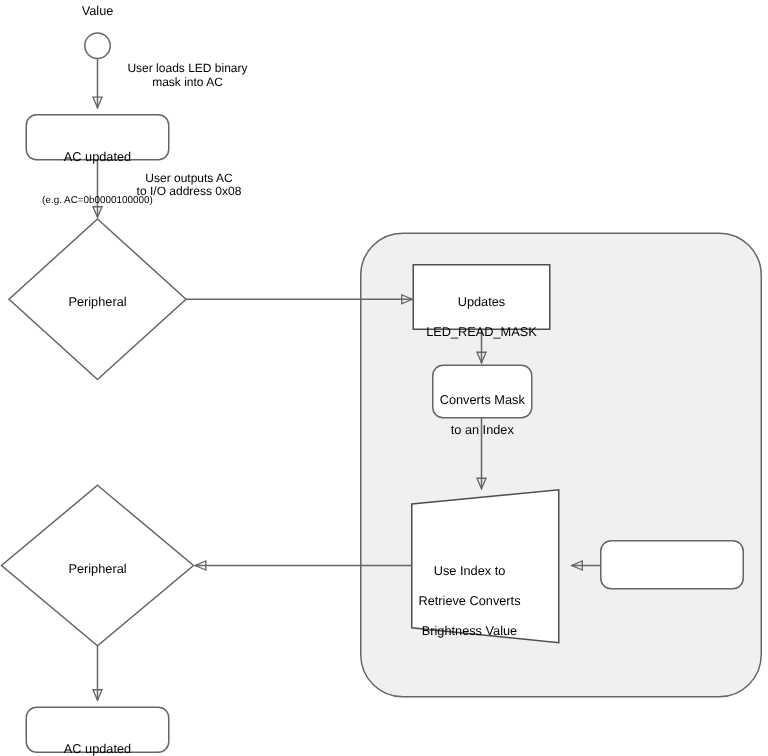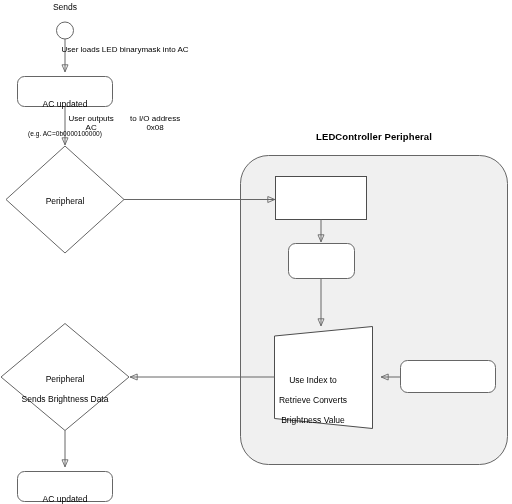--- a/index.html
+++ b/index.html
@@ -43,21 +43,21 @@
   .group-title {
     font-size: 9.5px;
     font-weight: bold;
     letter-spacing: 0.1px;
   }
   .start-text {
     font-size: 8.5px;
   }
   .center-block {
     display: flex;
-    flex-direction: row;
+    flex-direction: column;
     align-items: center;
     justify-content: center;
   }
 </style>
 </head>
 <body>
 
 <div id="canvas">
 
   <svg class="layer" viewBox="0 0 512 504" xmlns="http://www.w3.org/2000/svg">
@@ -97,56 +97,62 @@
 
     <line x1="274.5" y1="377" x2="130" y2="377" stroke="#666666" stroke-width="1" marker-end="url(#openArrow)"></line>
 
     <polygon points="65,323.5 129,377 65,430.5 1,377" fill="#ffffff" stroke="#666666" stroke-width="1"></polygon>
 
     <line x1="65" y1="430.5" x2="65" y2="467" stroke="#666666" stroke-width="1" marker-end="url(#openArrow)"></line>
 
     <rect x="17.5" y="471.5" width="95" height="30" rx="7" ry="7" fill="#ffffff" stroke="#666666" stroke-width="1"></rect>
   </svg>
 
-  <div class="lbl start-text" style="left:39px; top:2px; width:52px;">Sends</div>
+  <div class="lbl start-text" style="left:39px; top:2px; width:52px;">Value</div>
 
   <div class="lbl edge-text center-block" style="left:60px; top:38px; width:130px; height:24px;">
     <span>User loads LED binary</span>
     <span>mask into AC</span>
   </div>
 
   <div class="lbl" style="left:17px; top:80px; width:96px;">
     <div class="node-text">AC updated</div>
     <div class="node-sub" style="margin-top:2px;">(e.g. AC=0b0000100000)</div>
   </div>
 
   <div class="lbl edge-text center-block" style="left:62px; top:111px; width:128px; height:24px;">
     <span>User outputs AC</span>
     <span>to I/O address 0x08</span>
   </div>
 
   <div class="lbl node-text" style="left:5px; top:186px; width:120px;">
     <div>Peripheral</div>
   </div>
 
-  <div class="lbl group-title" style="left:254px; top:131px; width:240px;">LEDController Peripheral</div>
 
+  <div class="lbl node-text" style="left:276px; top:186px; width:90px;">
+    <div>Updates</div>
+    <div>LED_READ_MASK</div>
+  </div>
 
+  <div class="lbl node-text" style="left:286px; top:251px; width:71px;">
+    <div>Converts Mask</div>
+    <div>to an Index</div>
+  </div>
 
   <div class="lbl node-text" style="left:275px; top:365px; width:76px;">
     <div>Use Index to</div>
     <div>Retrieve Converts</div>
     <div>Brightness Value</div>
   </div>
 
 
 
   <div class="lbl node-text" style="left:2px; top:364px; width:126px;">
     <div>Peripheral</div>
-    <div>Sends Brightness Data</div>
   </div>
 
   <div class="lbl" style="left:17px; top:475px; width:96px;">
     <div class="node-text">AC updated</div>
     
   </div>
 
 </div>
 
 </body></html>

